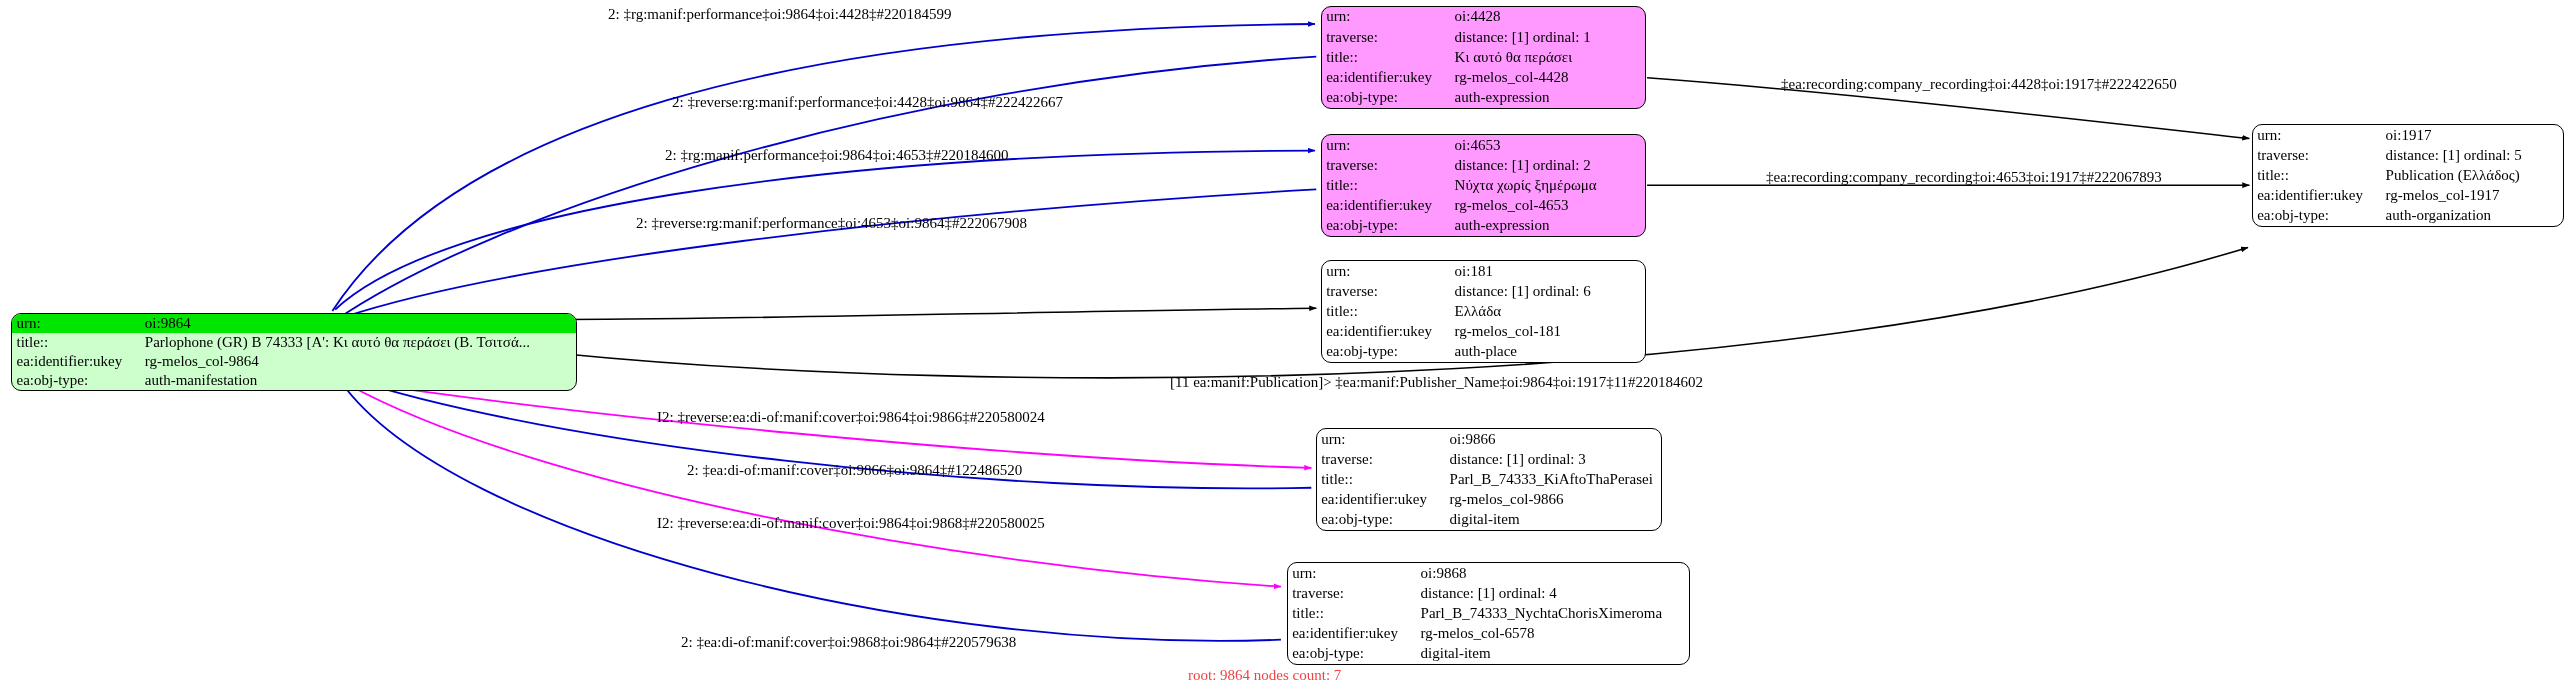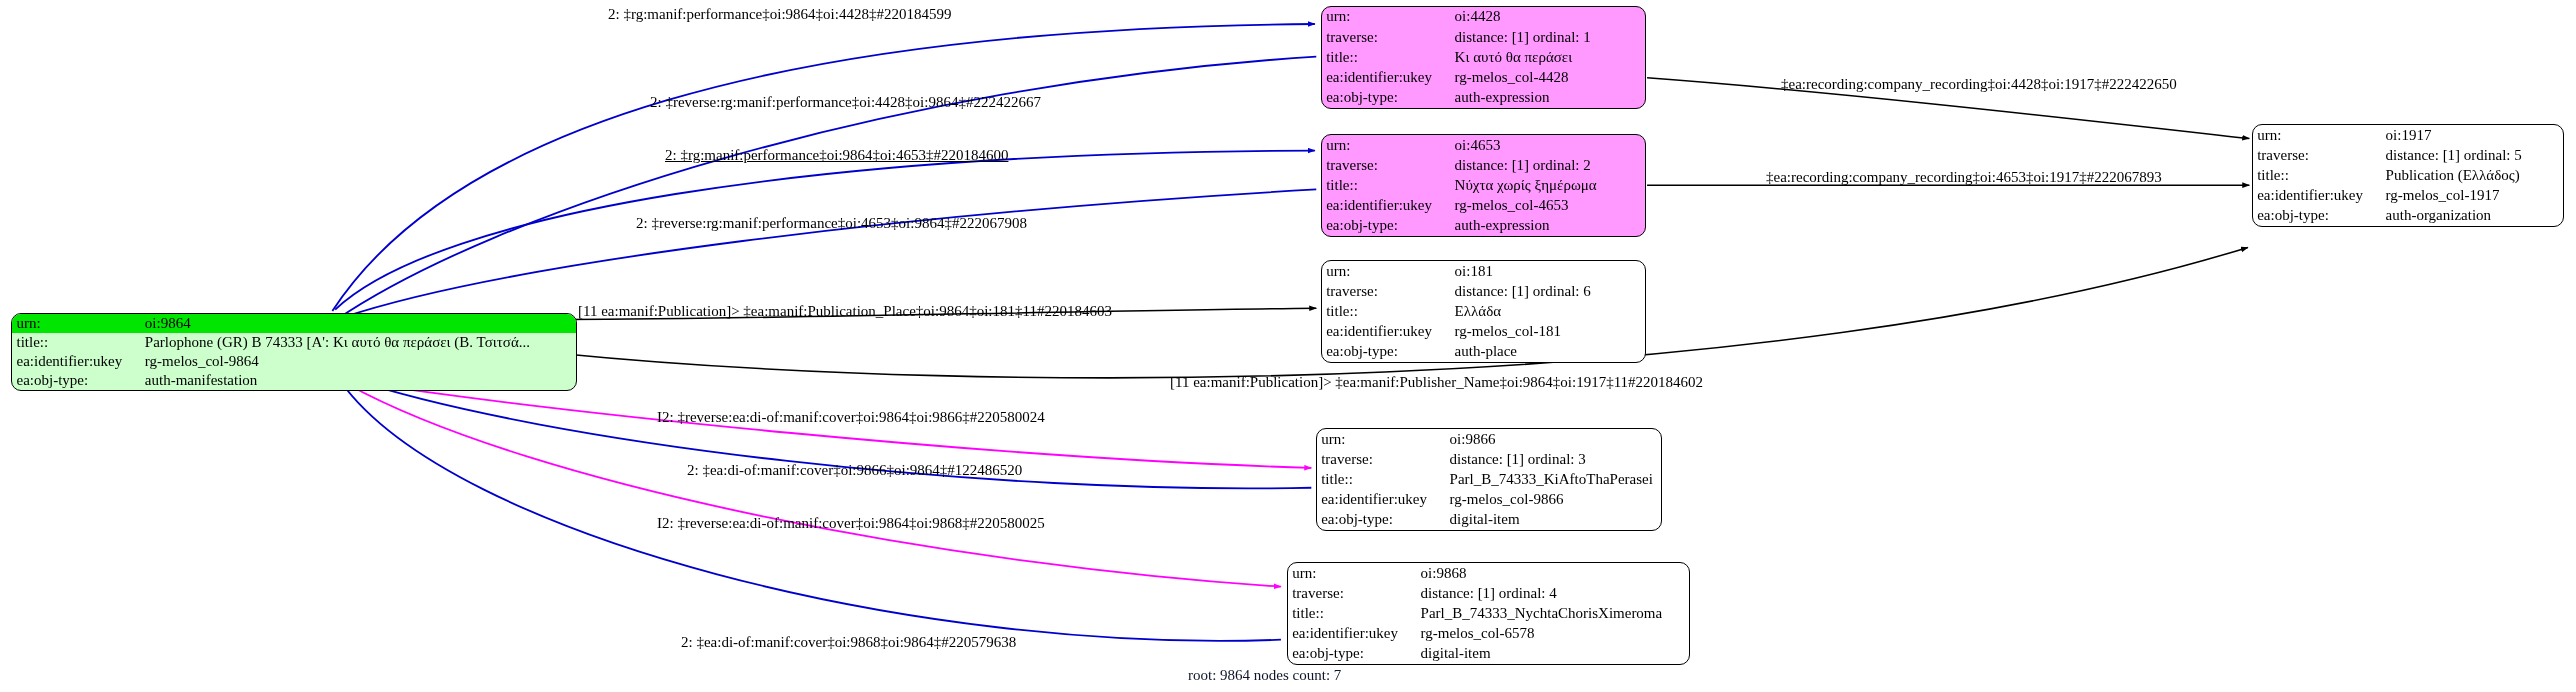--- a/index.html
+++ b/index.html
@@ -15,21 +15,21 @@
   .node td.k{width:120px;}
   .node td.v{}
 
   .node.green{background:#ccffcc;border-color:#000000;}
   .node.green td.hl{background:#00e600;}
   .node.pink{background:#ff99ff;}
 
   .elabel{position:absolute;font-size:15px;color:#000000;white-space:nowrap;
           line-height:1;}
 
-  .footer{position:absolute;font-size:15px;color:#0f172a;white-space:nowrap;}
+  .footer{position:absolute;font-size:15px;color:#ef4444;white-space:nowrap;}
 </style>
 </head>
 <body>
 
 <div id="stage">
 
   <svg id="edges" viewBox="0 0 3644 979">
     <defs>
       <marker id="ab" markerWidth="12" markerHeight="12" refX="10" refY="4" orient="auto" markerUnits="userSpaceOnUse">
         <path d="M0,0 L11,4 L0,8 z" fill="#0000cc"></path>
@@ -246,24 +246,23 @@
           </tr>
       <tr>
             <td class="k">ea:obj-type:</td>
             <td class="v">digital-item</td>
           </tr>
     </tbody>
       </table>
   </div>
 
   <div class="elabel" style="left:608px;top:7px;">2: ‡rg:manif:performance‡oi:9864‡oi:4428‡#220184599</div>
-  <div class="elabel" style="left:650px;top:95px;">2: ‡reverse:rg:manif:performance‡oi:4428‡oi:9864‡#222422667</div>
-  <div class="elabel" style="left:665px;top:148px;text-decoration:underline;">2: ‡rg:manif:performance‡oi:9864‡oi:4653‡#220184600</div>
+  <div class="elabel" style="left:672px;top:95px;">2: ‡reverse:rg:manif:performance‡oi:4428‡oi:9864‡#222422667</div>
+  <div class="elabel" style="left:665px;top:148px;">2: ‡rg:manif:performance‡oi:9864‡oi:4653‡#220184600</div>
   <div class="elabel" style="left:636px;top:216px;">2: ‡reverse:rg:manif:performance‡oi:4653‡oi:9864‡#222067908</div>
-  <div class="elabel" style="left:578px;top:304px;">[11 ea:manif:Publication]&gt; ‡ea:manif:Publication_Place‡oi:9864‡oi:181‡11#220184603</div>
   <div class="elabel" style="left:1170px;top:375px;">[11 ea:manif:Publication]&gt; ‡ea:manif:Publisher_Name‡oi:9864‡oi:1917‡11#220184602</div>
   <div class="elabel" style="left:1781px;top:77px;">‡ea:recording:company_recording‡oi:4428‡oi:1917‡#222422650</div>
   <div class="elabel" style="left:1766px;top:170px;">‡ea:recording:company_recording‡oi:4653‡oi:1917‡#222067893</div>
   <div class="elabel" style="left:657px;top:410px;">I2: ‡reverse:ea:di-of:manif:cover‡oi:9864‡oi:9866‡#220580024</div>
   <div class="elabel" style="left:687px;top:463px;">2: ‡ea:di-of:manif:cover‡oi:9866‡oi:9864‡#122486520</div>
   <div class="elabel" style="left:657px;top:516px;">I2: ‡reverse:ea:di-of:manif:cover‡oi:9864‡oi:9868‡#220580025</div>
   <div class="elabel" style="left:681px;top:588px;margin-top:47px;">2: ‡ea:di-of:manif:cover‡oi:9868‡oi:9864‡#220579638</div>
 
   <div class="footer" style="left:1188px;top:667px;">root: 9864 nodes count: 7</div>
 

